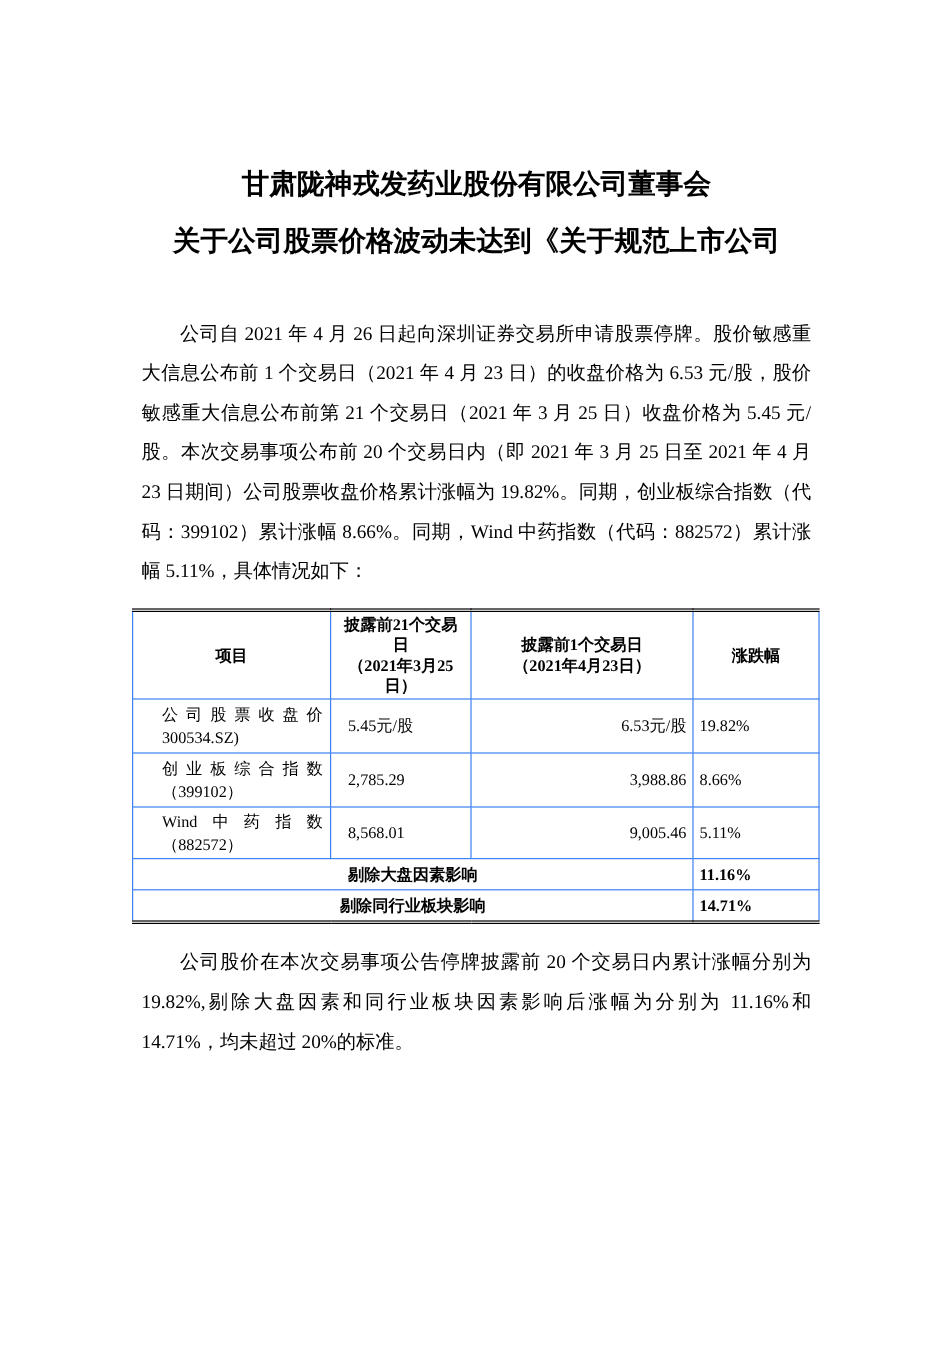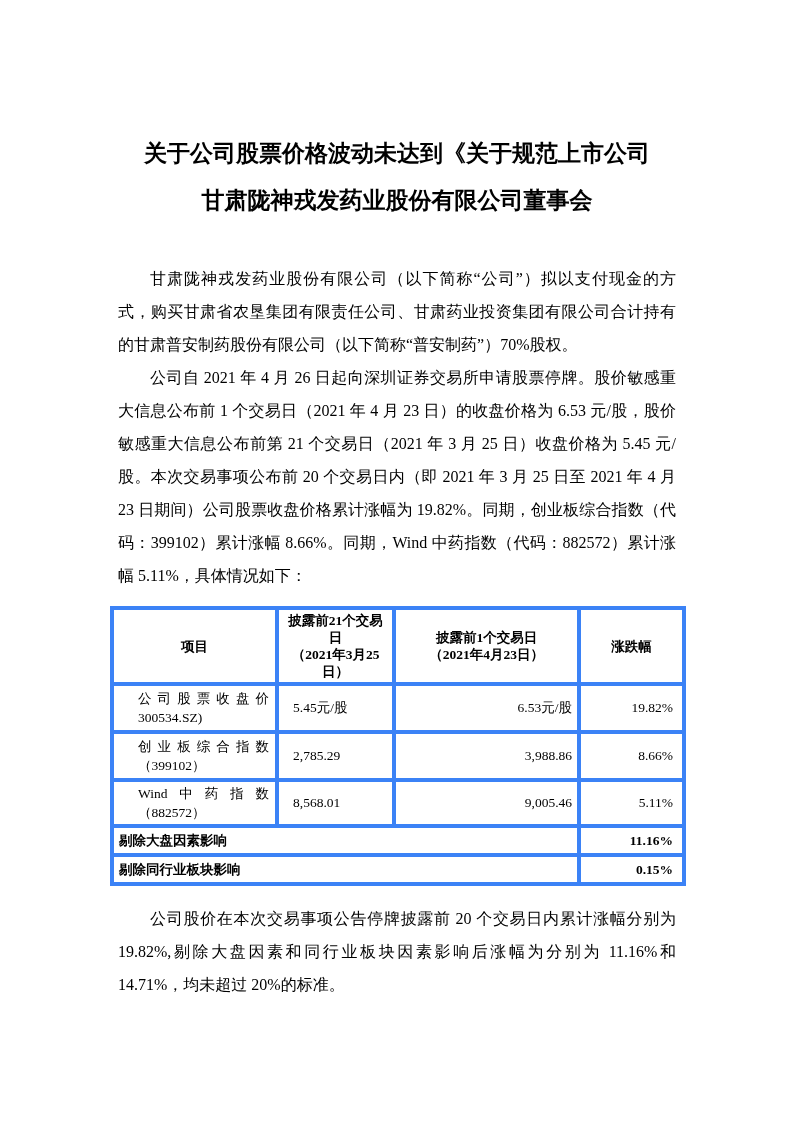--- a/index.html
+++ b/index.html
@@ -37,56 +37,55 @@
     margin-top: 14px;
     margin-bottom: 16px;
     font-size: 13.5px;
     border-top: 3px double #000;
     border-bottom: 3px double #000;
     border-left: 1px solid #000;
     border-right: 1px solid #000;
     table-layout: fixed;
   }
   .stock-table th, .stock-table td {
-    border: 4px solid #3b82f6;
+    border: 1px solid #3b82f6;
     padding: 2px 5px;
     vertical-align: middle;
     overflow: hidden;
   }
   .stock-table th {
     font-weight: bold;
     text-align: center;
     white-space: pre-line;
     line-height: 17px;
   }
   .stock-table .col-item  { width: 165px; }
   .stock-table .col-pre21 { width: 117px; }
   .stock-table .col-pre1  { width: 185px; }
   .stock-table .col-chg   { width: 105px; }
   .stock-table td.cell-item  { text-align: justify; line-height: 19px; padding-left: 24px; padding-right: 6px; }
   .stock-table td.cell-pre21 { text-align: left; padding-left: 14px; }
   .stock-table td.cell-pre1  { text-align: right; }
-  .stock-table td.cell-chg   { text-align: right; padding-right: 9px; }
+  .stock-table td.cell-chg   { text-align: left; padding-right: 9px; }
   .stock-table tr.data-row td { height: 40px; }
   .stock-table tr.data-row-short td { height: 22px; }
   .stock-table tr.summary-row td { height: 21px; font-weight: bold; }
-  .stock-table tr.summary-row .cell-label { }
+  .stock-table tr.summary-row .cell-label { text-align: center; }
   .stock-table tr.header-row th { height: 54px; }
 </style>
 </head>
 <body>
 
 <div class="page">
 
   <div class="doc-title">
+    <div>甘肃陇神戎发药业股份有限公司董事会</div>
     <div>关于公司股票价格波动未达到《关于规范上市公司</div>
-    <div>甘肃陇神戎发药业股份有限公司董事会</div>
   </div>
 
-  <p class="para">甘肃陇神戎发药业股份有限公司（以下简称“公司”）拟以支付现金的方式，购买甘肃省农垦集团有限责任公司、甘肃药业投资集团有限公司合计持有的甘肃普安制药股份有限公司（以下简称“普安制药”）70%股权。</p>
 
   <p class="para">公司自 2021 年 4 月 26 日起向深圳证券交易所申请股票停牌。股价敏感重大信息公布前 1 个交易日（2021 年 4 月 23 日）的收盘价格为 6.53 元/股，股价敏感重大信息公布前第 21 个交易日（2021 年 3 月 25 日）收盘价格为 5.45 元/股。本次交易事项公布前 20 个交易日内（即 2021 年 3 月 25 日至 2021 年 4 月 23 日期间）公司股票收盘价格累计涨幅为 19.82%。同期，创业板综合指数（代码：399102）累计涨幅 8.66%。同期，Wind 中药指数（代码：882572）累计涨幅 5.11%，具体情况如下：</p>
 
   <table class="stock-table">
     <colgroup>
       <col class="col-item">
       <col class="col-pre21">
       <col class="col-pre1">
       <col class="col-chg">
     </colgroup>
@@ -117,21 +116,21 @@
       <td class="cell-pre21">8,568.01</td>
       <td class="cell-pre1">9,005.46</td>
       <td class="cell-chg">5.11%</td>
     </tr>
     <tr class="summary-row">
       <td class="cell-label" colspan="3">剔除大盘因素影响</td>
       <td class="cell-chg">11.16%</td>
     </tr>
     <tr class="summary-row">
       <td class="cell-label" colspan="3">剔除同行业板块影响</td>
-      <td class="cell-chg">0.15%</td>
+      <td class="cell-chg">14.71%</td>
     </tr>
   </tbody>
     </table>
 
   <p class="para">公司股价在本次交易事项公告停牌披露前 20 个交易日内累计涨幅分别为 19.82%,剔除大盘因素和同行业板块因素影响后涨幅为分别为 11.16%和 14.71%，均未超过 20%的标准。</p>
 
 
 </div>
 
 </body></html>

